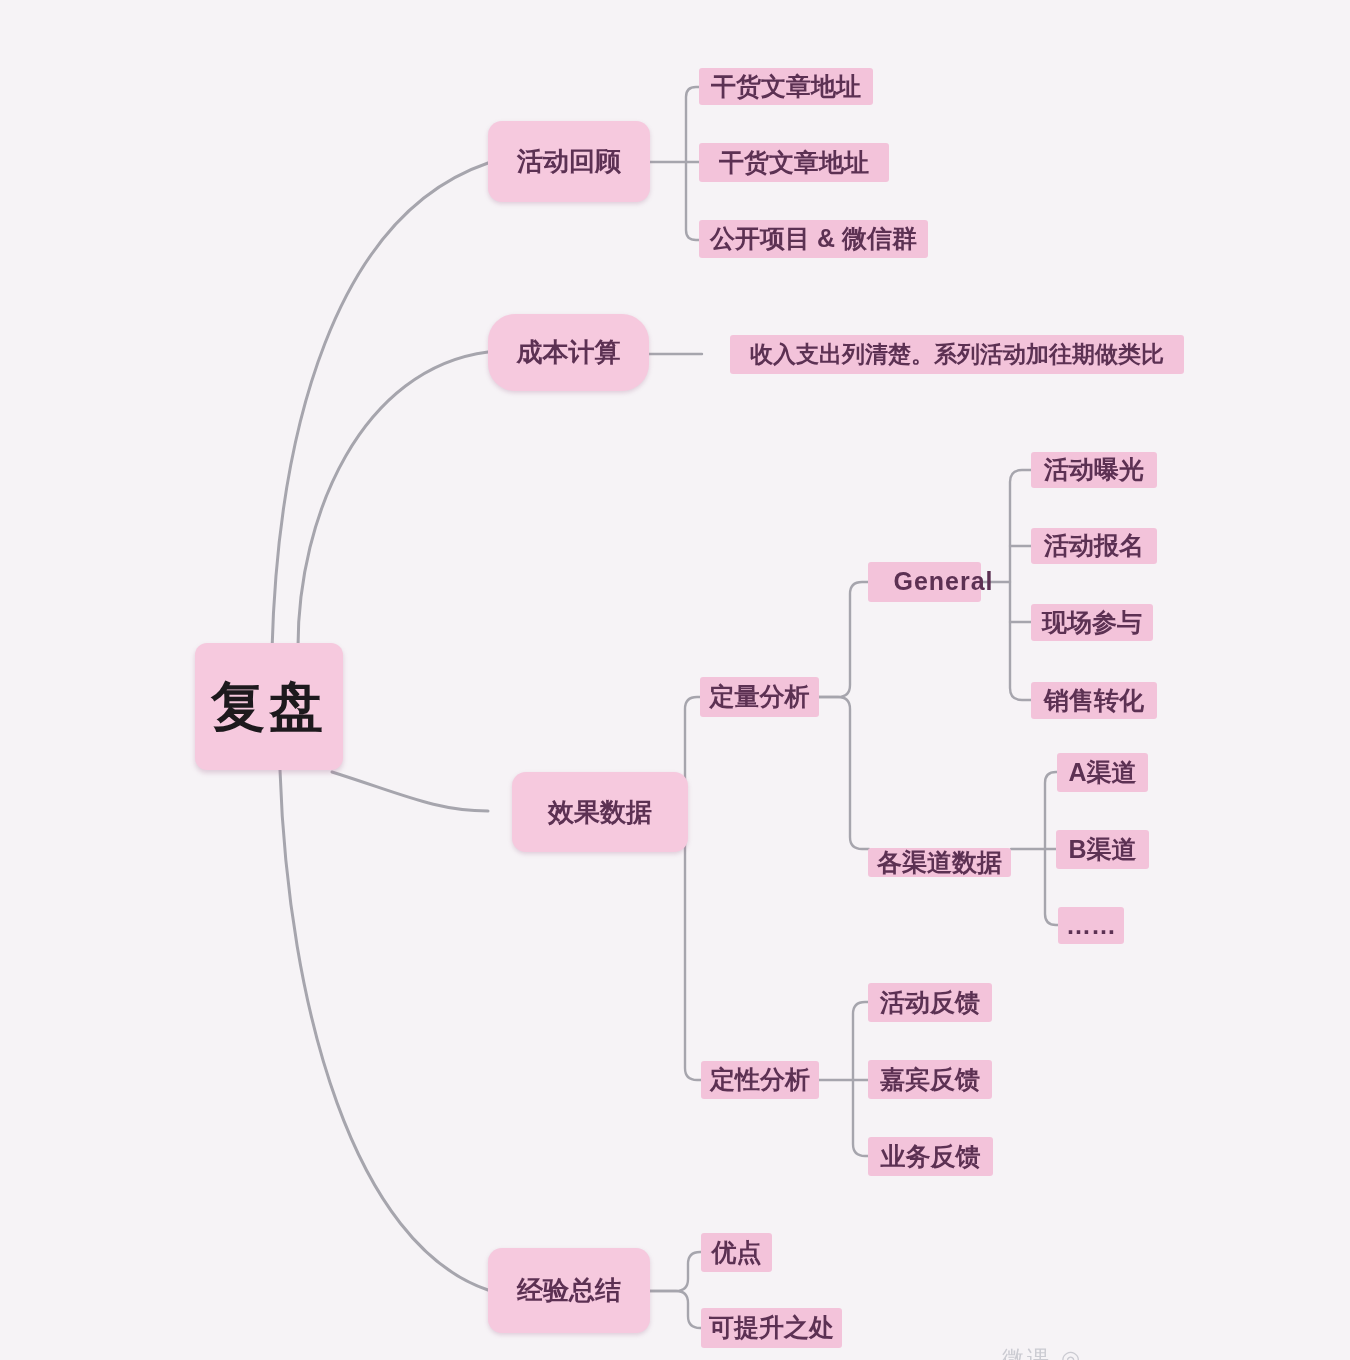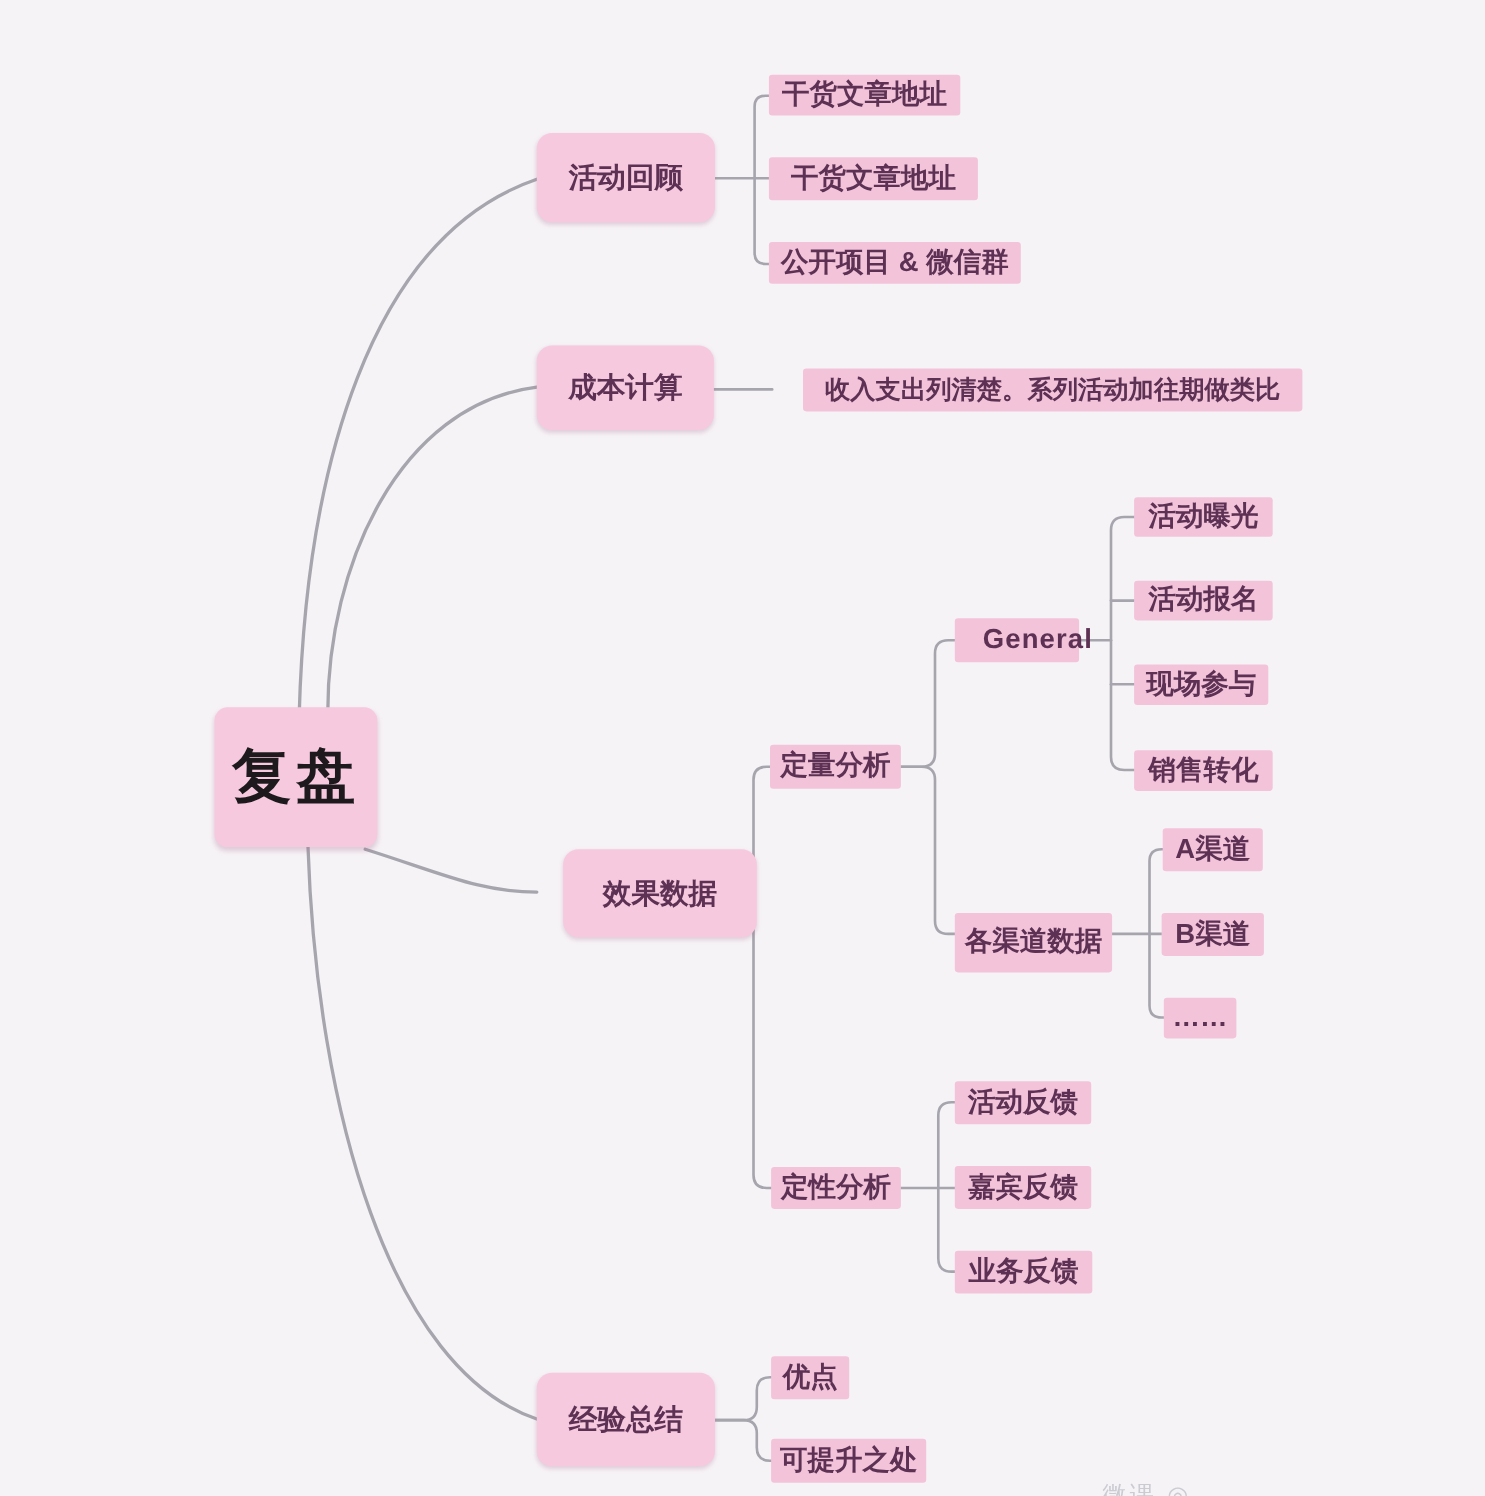--- a/index.html
+++ b/index.html
@@ -117,34 +117,34 @@
     <path d="M 650 1291 H 676 Q 688 1291 688 1303 V 1316 Q 688 1328 700 1328 H 703"></path>
   </svg>
 
   <div class="node root" style="left:195px; top:643px; width:148px; height:127px;">复盘</div>
 
   <div class="node branch" style="left:488px; top:121px; width:162px; height:81px;">活动回顾</div>
   <div class="node leaf" style="left:699px; top:68px; width:174px; height:37px;">干货文章地址</div>
   <div class="node leaf" style="left:699px; top:143px; width:190px; height:39px;">干货文章地址</div>
   <div class="node leaf" style="left:699px; top:220px; width:229px; height:38px;">公开项目 &amp; 微信群</div>
 
-  <div class="node branch" style="left:488px; top:314px; width:161px; height:77px;">成本计算</div>
+  <div class="node branch" style="left:488px; top:314px; width:161px; height:77px;border-radius:27px;">成本计算</div>
   <div class="node leaf long" style="left:701px; top:335px; width:454px; height:39px;">收入支出列清楚。系列活动加往期做类比</div>
 
   <div class="node branch" style="left:488px; top:772px; width:176px; height:80px;margin-left:24px;">效果数据</div>
 
   <div class="node leaf" style="left:700px; top:677px; width:119px; height:40px;">定量分析</div>
 
   <div class="node leaf latin" style="left:868px; top:562px; width:113px; height:40px;padding-left:38px;">General</div>
   <div class="node leaf" style="left:1031px; top:452px; width:126px; height:36px;">活动曝光</div>
   <div class="node leaf" style="left:1031px; top:528px; width:126px; height:36px;">活动报名</div>
   <div class="node leaf" style="left:1031px; top:604px; width:122px; height:37px;">现场参与</div>
   <div class="node leaf" style="left:1031px; top:682px; width:126px; height:37px;">销售转化</div>
 
-  <div class="node leaf" style="left:868px; top:830px; width:143px; height:54px;">各渠道数据</div>
+  <div class="node leaf" style="left:868px; top:848px; width:143px; height:29px;">各渠道数据</div>
   <div class="node leaf" style="left:1057px; top:753px; width:91px; height:39px;">A渠道</div>
   <div class="node leaf" style="left:1056px; top:830px; width:93px; height:39px;">B渠道</div>
   <div class="node leaf" style="left:1058px; top:907px; width:66px; height:37px;">……</div>
 
   <div class="node leaf" style="left:701px; top:1061px; width:118px; height:38px;">定性分析</div>
   <div class="node leaf" style="left:868px; top:983px; width:124px; height:39px;">活动反馈</div>
   <div class="node leaf" style="left:868px; top:1060px; width:124px; height:39px;">嘉宾反馈</div>
   <div class="node leaf" style="left:868px; top:1137px; width:125px; height:39px;">业务反馈</div>
 
   <div class="node branch" style="left:488px; top:1248px; width:162px; height:85px;">经验总结</div>

